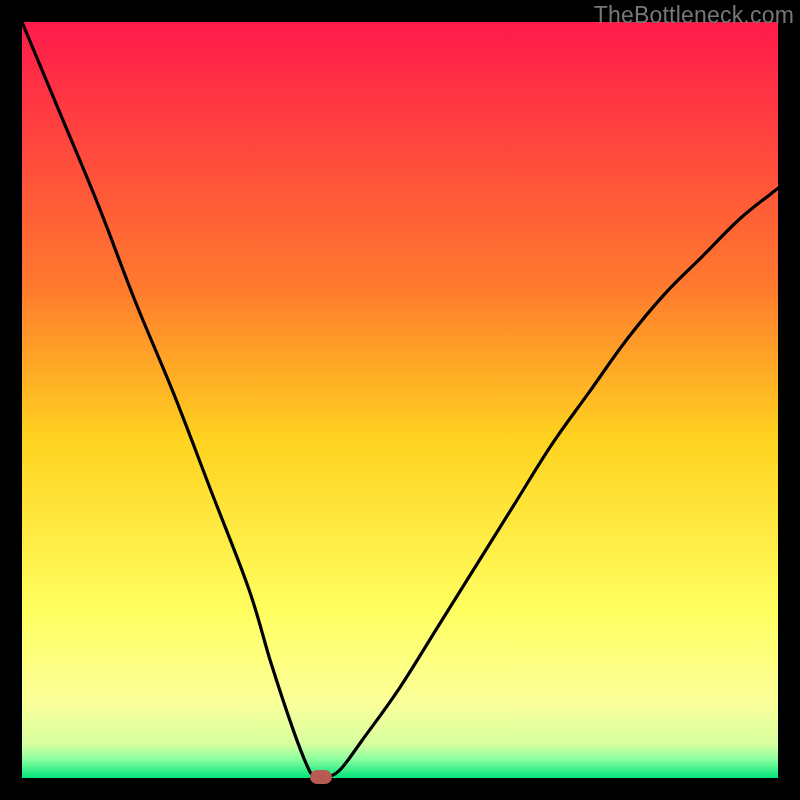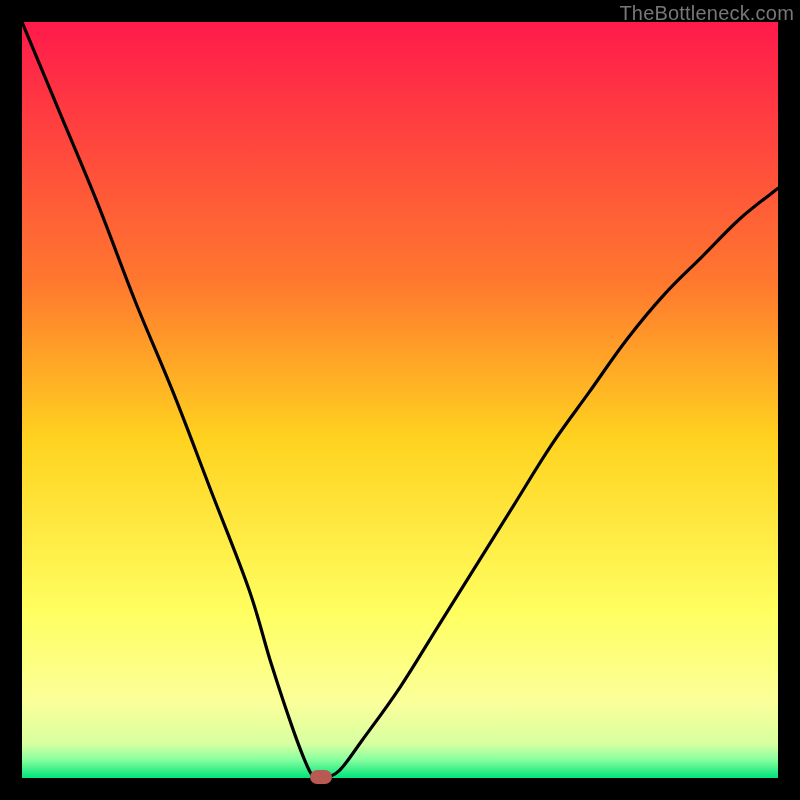--- a/index.html
+++ b/index.html
@@ -24,21 +24,21 @@
     left: 0;
     top: 0;
     width: 756px;
     height: 756px;
   }
   .watermark {
     position: absolute;
     top: 2px;
     right: 6px;
     color: #777;
-    font-size: 20px;
+    font-size: 23px;
     font-weight: 500;
     letter-spacing: 0.2px;
     z-index: 5;
   }
   .curve-svg {
     position: absolute;
     left: 0;
     top: 0;
     width: 756px;
     height: 756px;

